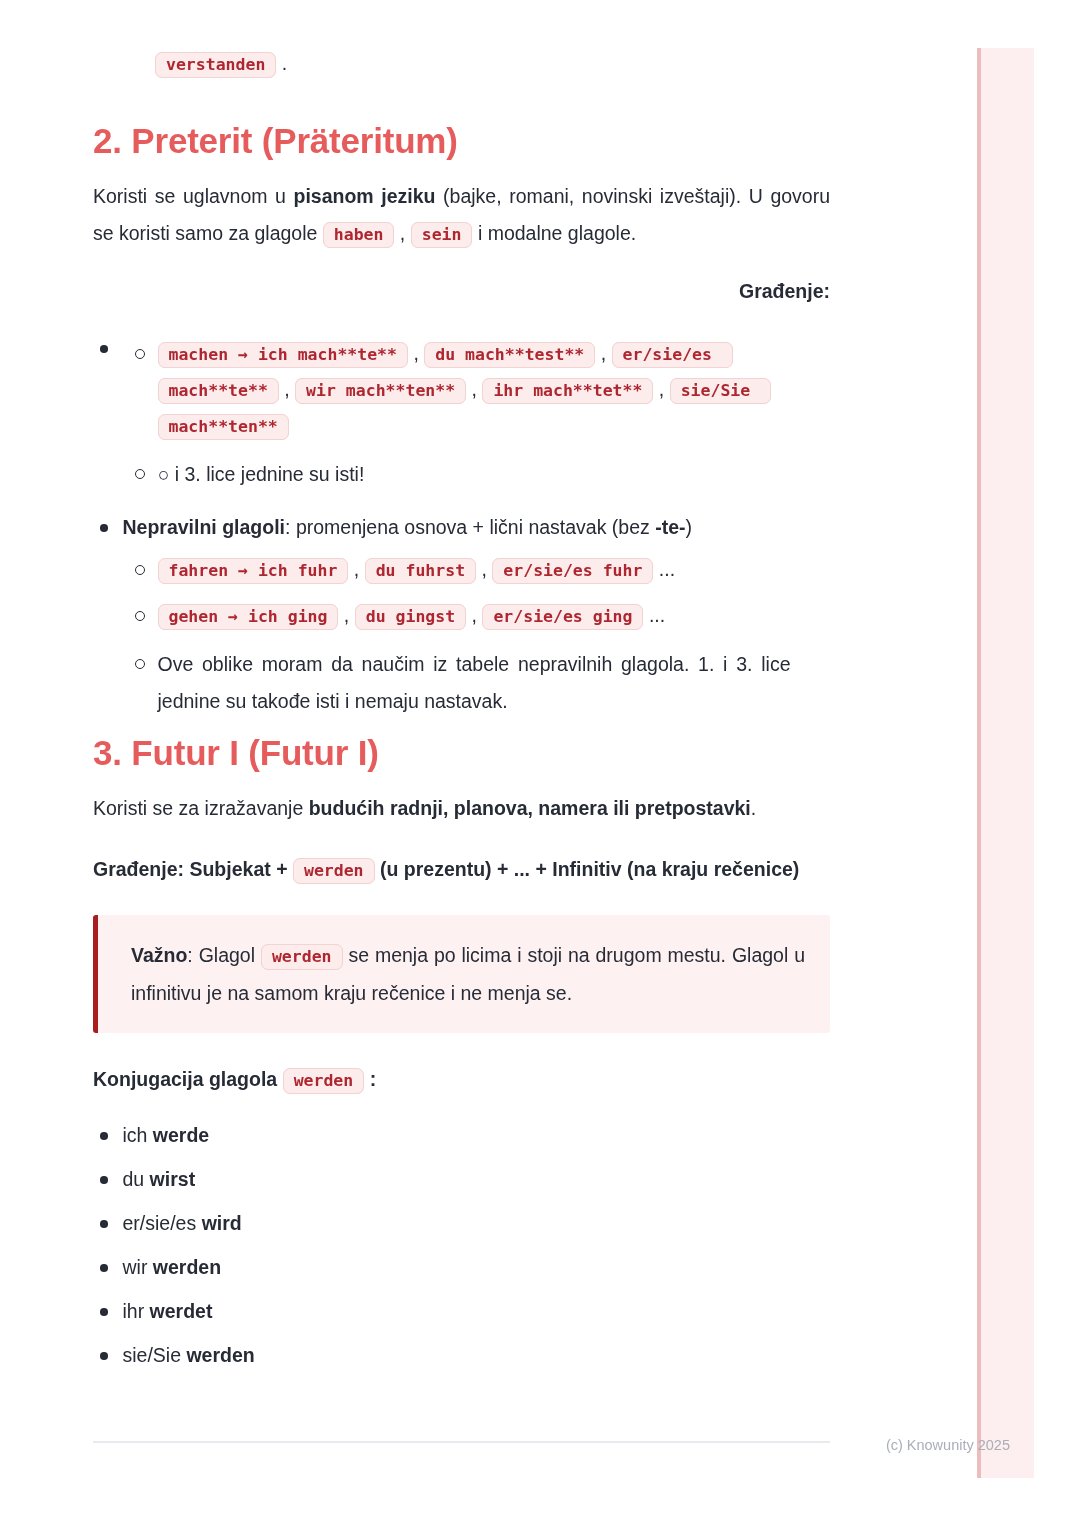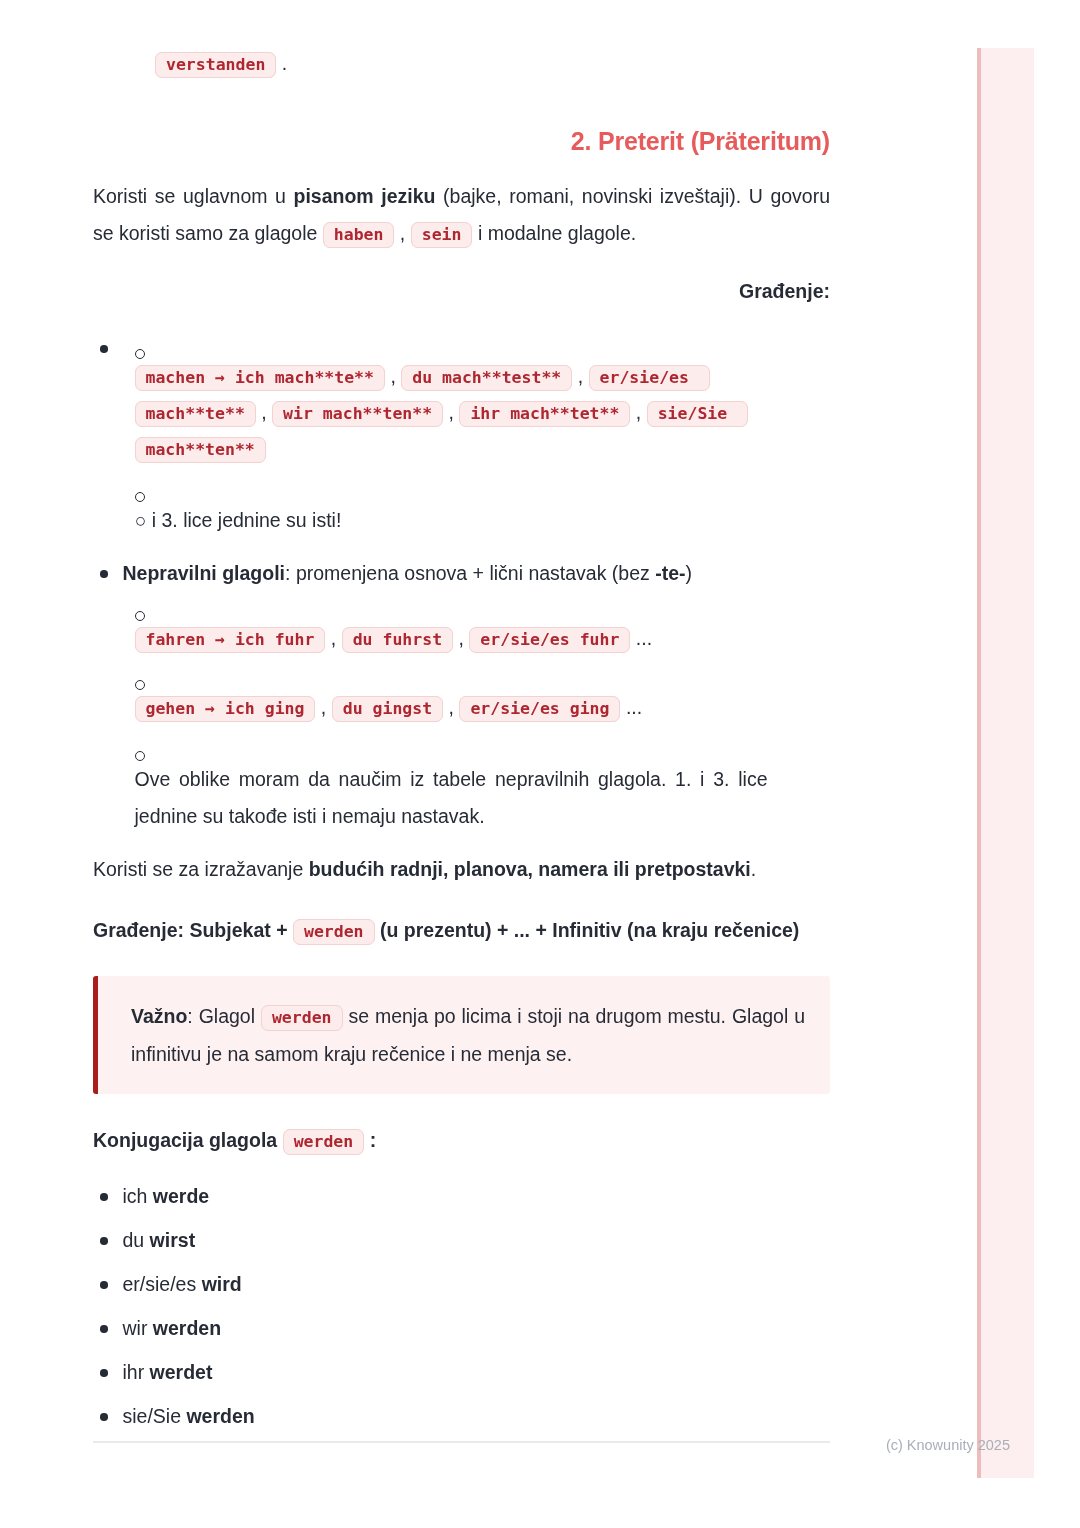--- a/index.html
+++ b/index.html
@@ -5,22 +5,22 @@
   html,body{margin:0;padding:0;background:#ffffff;}
   .page{
     position:relative;width:1080px;height:1528px;background:#ffffff;
     font-family:"Liberation Sans",sans-serif;color:var(--text,#262b36);
     overflow:hidden;
   }
   .content{position:absolute;left:93px;top:48px;width:737px;}
 
   
   h2{
-    font-size:25px;line-height:34px;font-weight:700;
-    color:var(--accent,#e65c5c);margin:0 0 20px 0;letter-spacing:-0.2px;text-align:right;
+    font-size:35px;line-height:34px;font-weight:700;
+    color:var(--accent,#e65c5c);margin:0 0 20px 0;letter-spacing:-0.2px;
   }
   h2.h2-futur{margin-top:0;}
 
   
   .body{font-size:19.5px;line-height:37px;margin:0;}
   .just{text-align:justify;}
   .bold{font-weight:700;}
   strong{font-weight:700;color:var(--text,#262b36);}
 
   
@@ -37,21 +37,21 @@
   .chip-line{margin:0 0 44px 62px;font-size:19.5px;line-height:30px;}
   .seq{font-size:19.5px;line-height:35px;max-width:622px;margin:0;}
 
   
   .blist{margin:0;}
   .li{display:flex;margin:0 0 16px 0;}
   .dot{flex:none;width:7.5px;height:7.5px;border-radius:50%;
        background:var(--text,#262b36);margin:15px 15px 0 7px;}
   .li-body{flex:1;min-width:0;}
   .sublist{margin-left:12px;}
-  .sli{display:flex;margin-top:6px;flex-direction:column;}
+  .sli{display:flex;margin-top:6px;}
   .sli.gap10{margin-top:10px;}
   .sli.gap12{margin-top:12px;}
   .circ{flex:none;width:8px;height:8px;border:1.6px solid var(--text,#262b36);
         border-radius:50%;margin:13px 13px 0 0;}
   .note{width:633px;}
 
   
   .p-intro{margin-bottom:20px;}
   .p-label{margin-bottom:20px;text-align:right;}
   .list-preterit{margin-bottom:0;}
@@ -137,20 +137,21 @@
             <div class="sli gap12">
               <span class="circ"></span>
               <p class="body just note">Ove oblike moram da naučim iz tabele nepravilnih glagola. 1. i 3. lice jednine su takođe isti i nemaju nastavak.</p>
             </div>
           </div>
         </div>
       </div>
 
     </div>
 
+    <h2 class="h2-futur">3. Futur I (Futur I)</h2>
 
     <p class="body p-futur-intro">Koristi se za izražavanje <strong>budućih radnji, planova, namera ili pretpostavki</strong>.</p>
 
     <p class="body just bold p-gradjenje"><strong>Građenje: Subjekat + </strong><span class="chip">werden</span><strong> (u prezentu) + ... + Infinitiv (na kraju rečenice)</strong></p>
 
     <div class="callout">
       <p class="body just"><strong>Važno</strong>: Glagol <span class="chip">werden</span> se menja po licima i stoji na drugom mestu. Glagol u infinitivu je na samom kraju rečenice i ne menja se.</p>
     </div>
 
     <p class="body bold p-konj"><strong>Konjugacija glagola </strong><span class="chip">werden</span><strong> :</strong></p>

